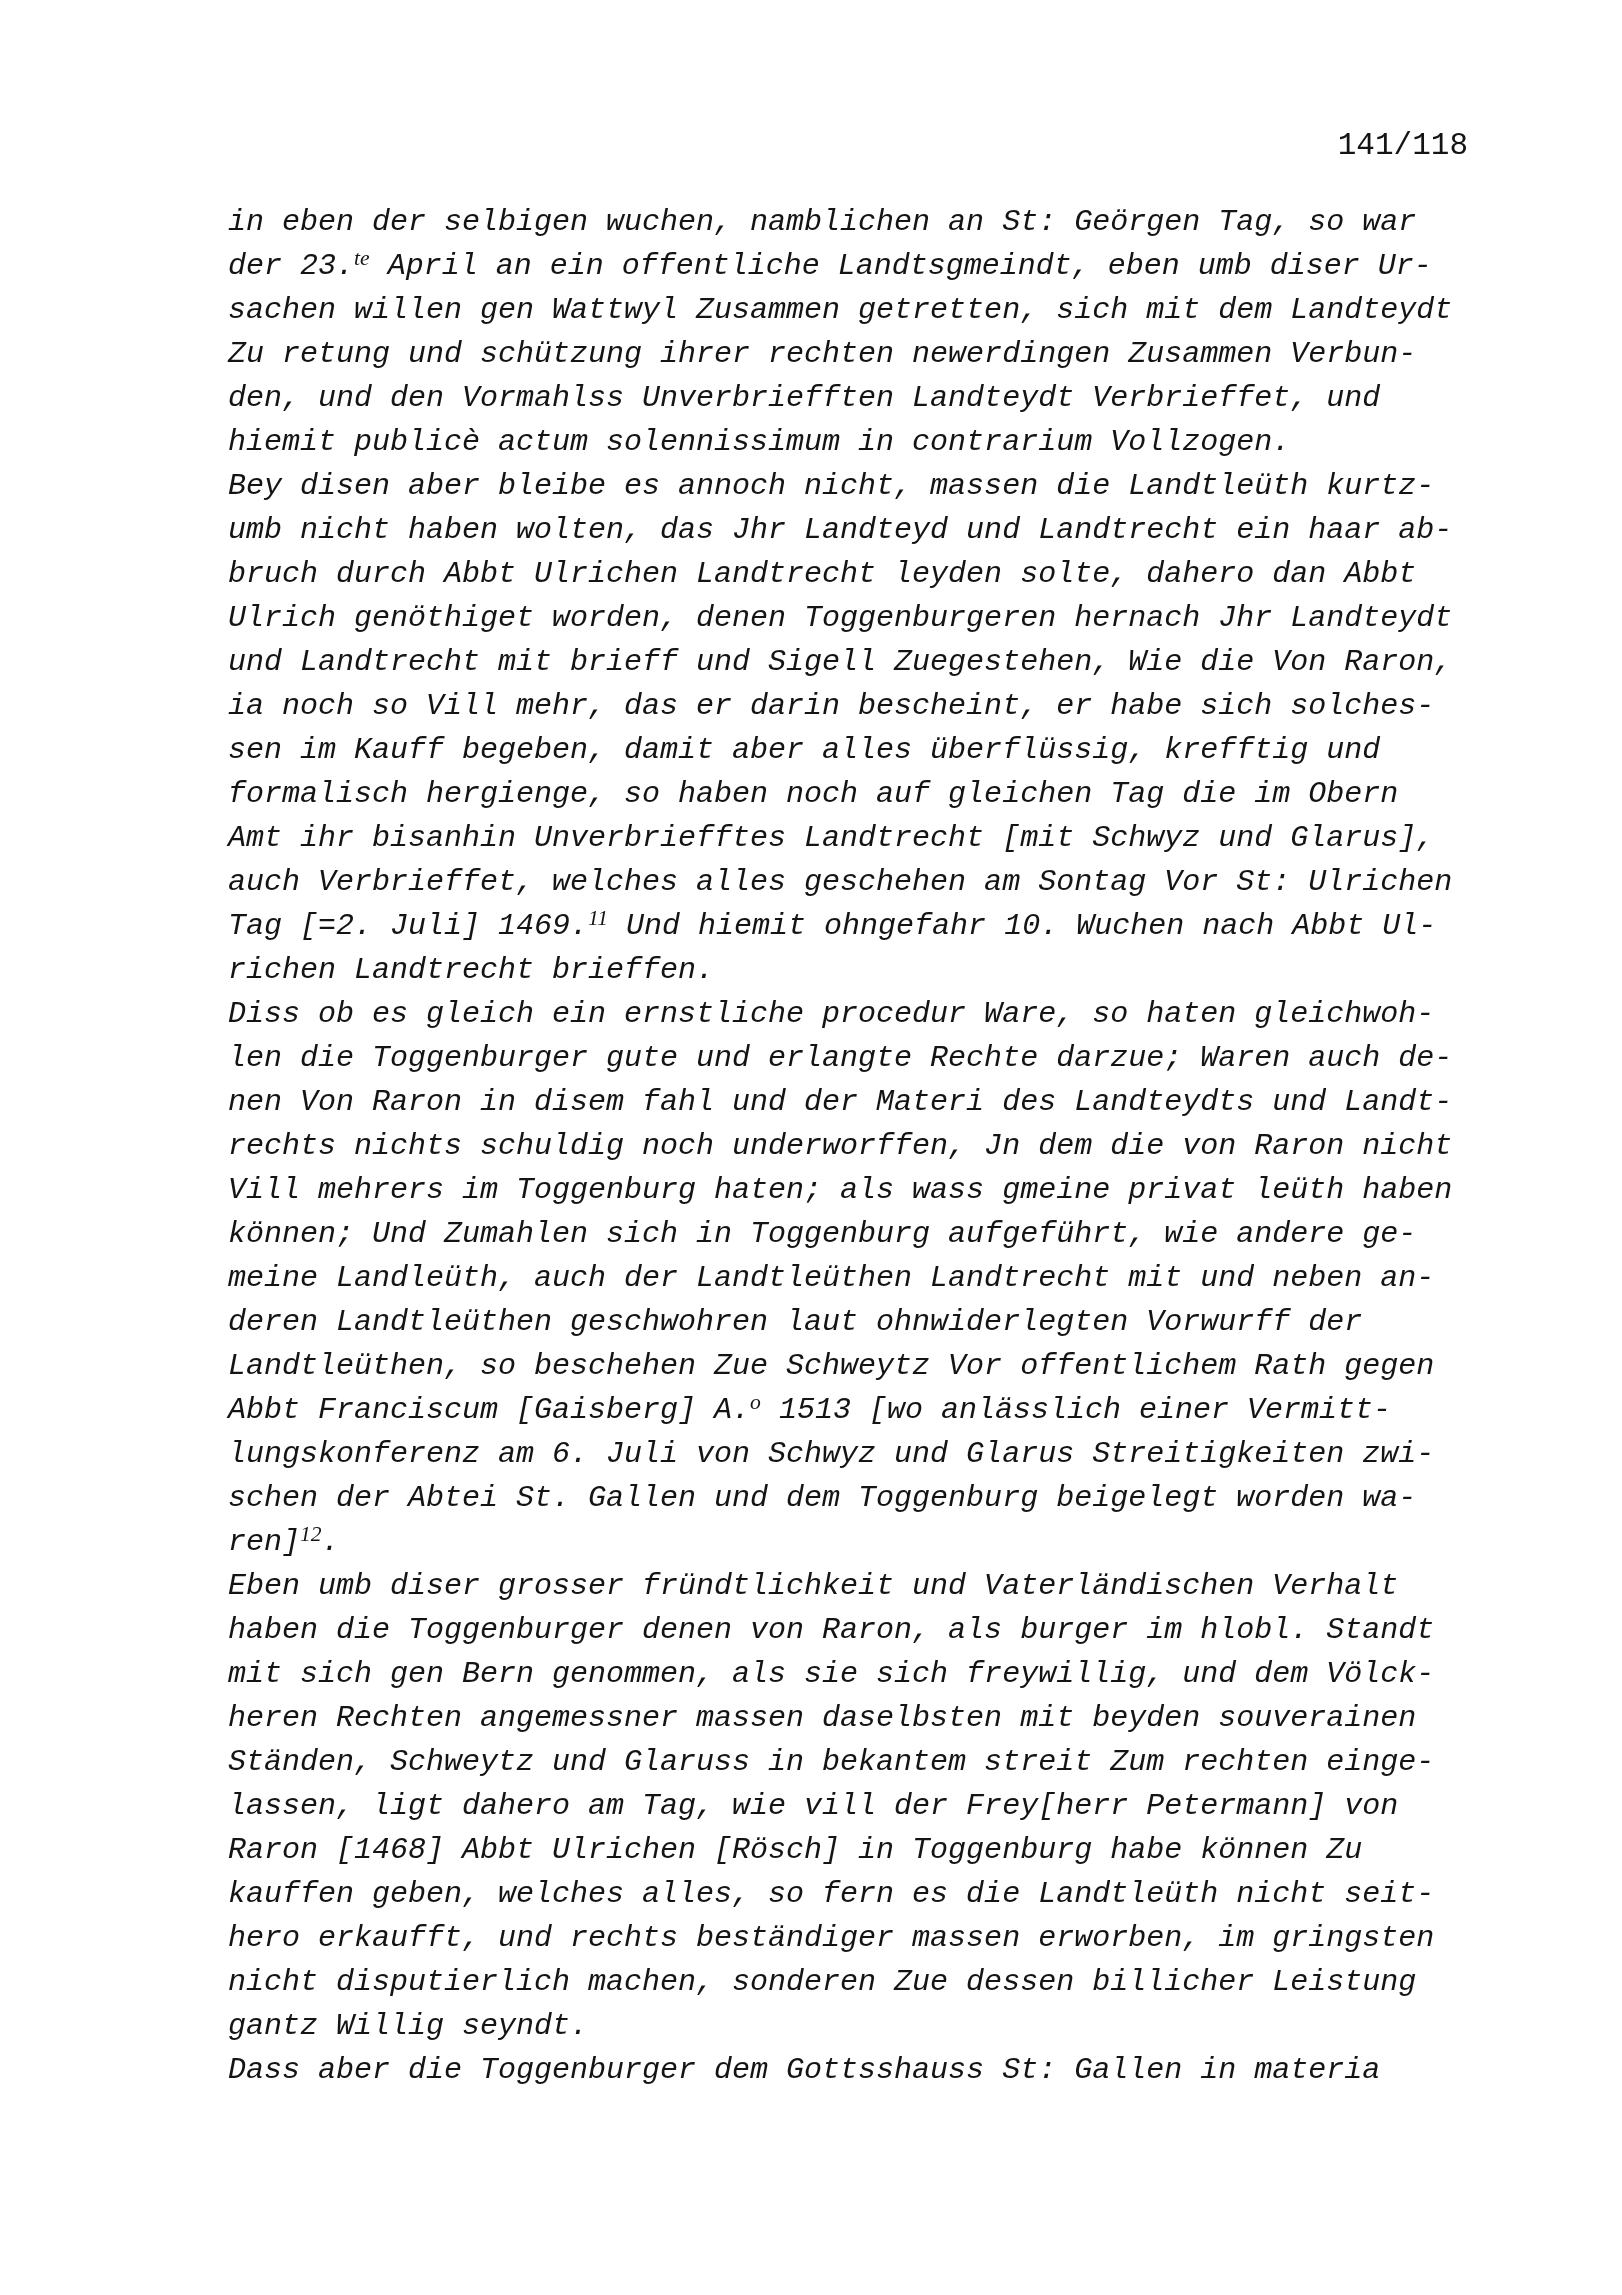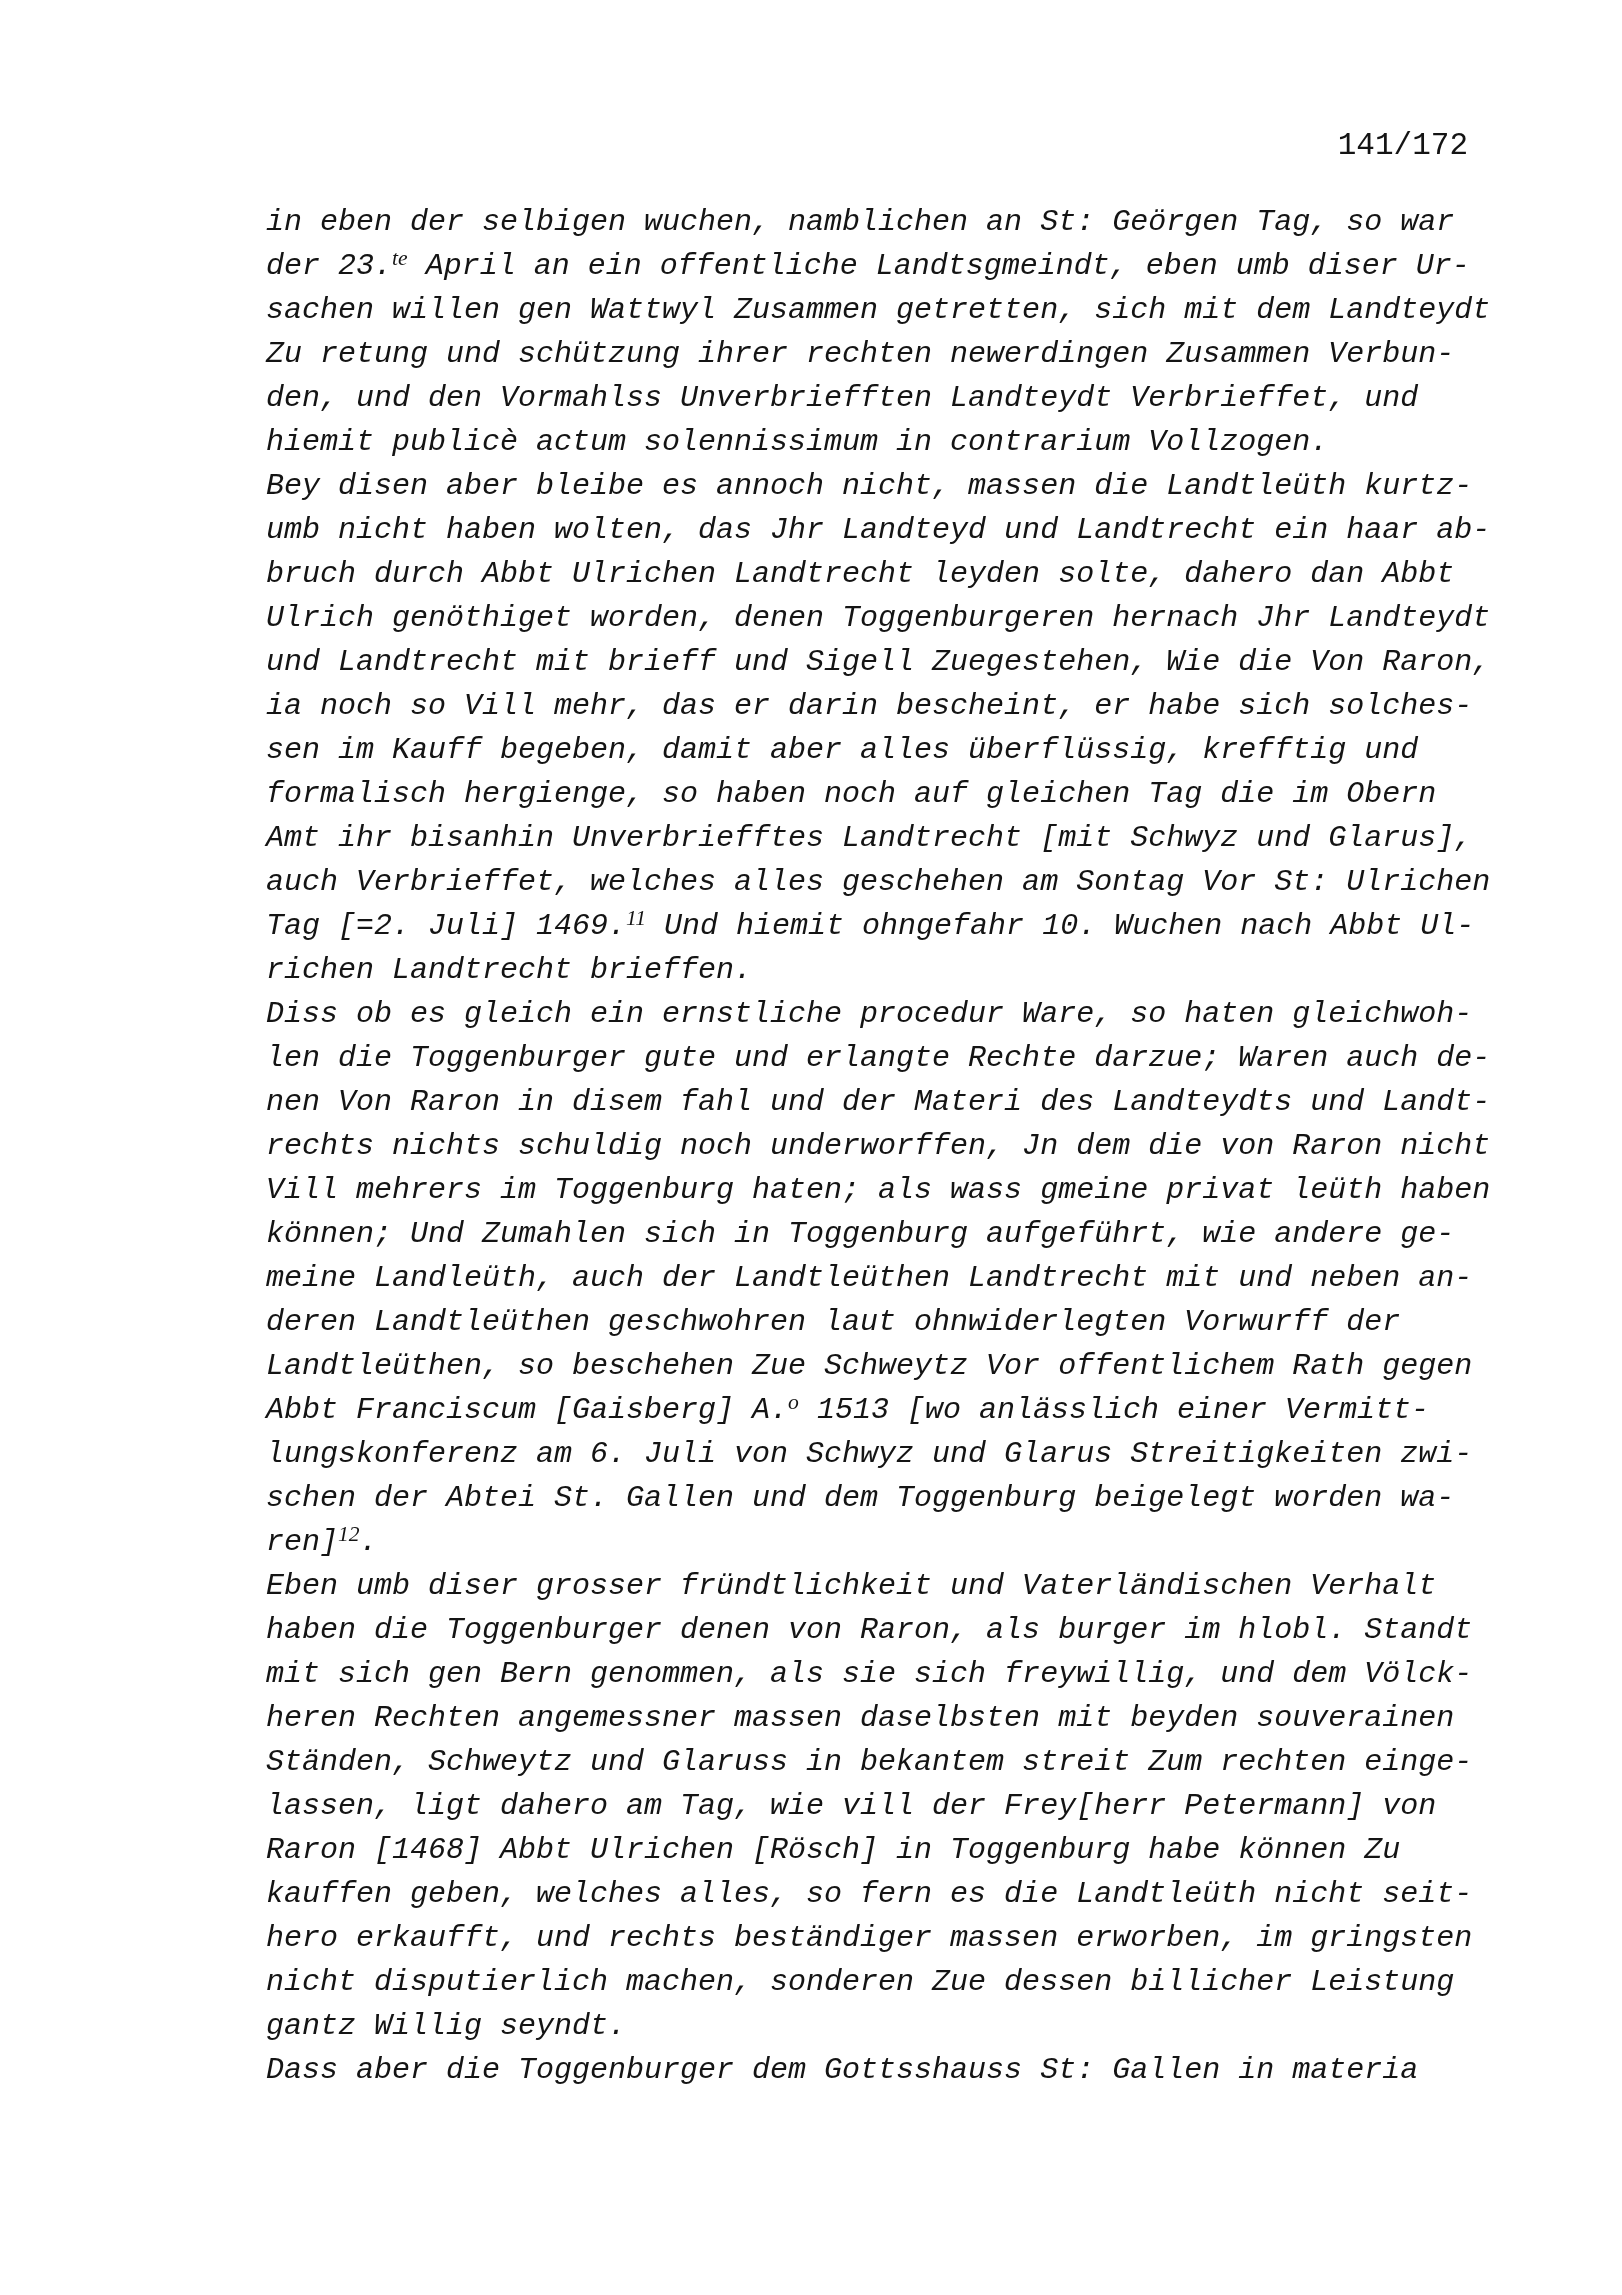--- a/index.html
+++ b/index.html
@@ -29,32 +29,31 @@
     top: 200px;
     left: 228px;
     width: 1265px;
     font-size: 30px;
     font-style: italic;
     line-height: 44px;
     white-space: pre;
   }
   .line {
     height: 44px;
-    margin-left: 38px;
   }
   .sup {
     font-size: 0.72em;
     position: relative;
     top: -0.42em;
     font-family: Liberation Serif, serif;
   }
   .bold {
     font-weight: 400;
   }
 </style>
 </head>
 <body>
 
 <div>
-  <div class="page-number">141/172</div>
+  <div class="page-number">141/118</div>
   <div class="doc-body" id="doc-body"><div class="line"><span>in eben der selbigen wuchen, namblichen an St: Geörgen Tag, so war</span></div><div class="line"><span>der 23.</span><span class="sup">te</span><span> April an ein offentliche Landtsgmeindt, eben umb diser Ur-</span></div><div class="line"><span>sachen willen gen Wattwyl Zusammen getretten, sich mit dem Landteydt</span></div><div class="line"><span>Zu retung und schützung ihrer rechten newerdingen Zusammen Verbun-</span></div><div class="line"><span>den, und den Vormahlss Unverbriefften Landteydt Verbrieffet, und</span></div><div class="line"><span>hiemit publicè actum solennissimum in contrarium Vollzogen.</span></div><div class="line"><span>Bey disen aber bleibe es annoch nicht, massen die Landtleüth kurtz-</span></div><div class="line"><span>umb nicht haben wolten, das Jhr Landteyd und Landtrecht ein haar ab-</span></div><div class="line"><span>bruch durch Abbt Ulrichen Landtrecht leyden solte, dahero dan Abbt</span></div><div class="line"><span>Ulrich genöthiget worden, denen Toggenburgeren hernach Jhr Landteydt</span></div><div class="line"><span>und Landtrecht mit brieff und Sigell Zuegestehen, Wie die Von Raron,</span></div><div class="line"><span>ia noch so Vill mehr, das er darin bescheint, er habe sich solches-</span></div><div class="line"><span>sen im Kauff begeben, damit aber alles überflüssig, krefftig und</span></div><div class="line"><span>formalisch hergienge, so haben noch auf gleichen Tag die im Obern</span></div><div class="line"><span>Amt ihr bisanhin Unverbriefftes Landtrecht [mit Schwyz und Glarus],</span></div><div class="line"><span>auch Verbrieffet, welches alles geschehen am Sontag Vor St: Ulrichen</span></div><div class="line"><span>Tag [=2. Juli] 1469.</span><span class="sup">11</span><span> Und hiemit ohngefahr 10. Wuchen nach Abbt Ul-</span></div><div class="line"><span>richen Landtrecht brieffen.</span></div><div class="line"><span>Diss ob es gleich ein ernstliche procedur Ware, so haten gleichwoh-</span></div><div class="line"><span>len die Toggenburger gute und erlangte Rechte darzue; Waren auch de-</span></div><div class="line"><span>nen Von Raron in disem fahl und der Materi des Landteydts und Landt-</span></div><div class="line"><span>rechts nichts schuldig noch underworffen, Jn dem die von Raron nicht</span></div><div class="line"><span>Vill mehrers im Toggenburg haten; als wass gmeine privat leüth haben</span></div><div class="line"><span>können; Und Zumahlen sich in Toggenburg aufgeführt, wie andere ge-</span></div><div class="line"><span>meine Landleüth, auch der Landtleüthen Landtrecht mit und neben an-</span></div><div class="line"><span>deren Landtleüthen geschwohren laut ohnwiderlegten Vorwurff der</span></div><div class="line"><span>Landtleüthen, so beschehen Zue Schweytz Vor offentlichem Rath gegen</span></div><div class="line"><span>Abbt Franciscum </span><span class="bold">[Gaisberg]</span><span> A.</span><span class="sup">o</span><span> 1513 [wo anlässlich einer Vermitt-</span></div><div class="line"><span>lungskonferenz am 6. Juli von Schwyz und Glarus Streitigkeiten zwi-</span></div><div class="line"><span>schen der Abtei St. Gallen und dem Toggenburg beigelegt worden wa-</span></div><div class="line"><span>ren]</span><span class="sup">12</span><span>.</span></div><div class="line"><span>Eben umb diser grosser fründtlichkeit und Vaterländischen Verhalt</span></div><div class="line"><span>haben die Toggenburger denen von Raron, als burger im hlobl. Standt</span></div><div class="line"><span>mit sich gen Bern genommen, als sie sich freywillig, und dem Völck-</span></div><div class="line"><span>heren Rechten angemessner massen daselbsten mit beyden souverainen</span></div><div class="line"><span>Ständen, Schweytz und Glaruss in bekantem streit Zum rechten einge-</span></div><div class="line"><span>lassen, ligt dahero am Tag, wie vill der Frey[herr Petermann] von</span></div><div class="line"><span>Raron [1468] Abbt Ulrichen [Rösch] in Toggenburg habe können Zu</span></div><div class="line"><span>kauffen geben, welches alles, so fern es die Landtleüth nicht seit-</span></div><div class="line"><span>hero erkaufft, und rechts beständiger massen erworben, im gringsten</span></div><div class="line"><span>nicht disputierlich machen, sonderen Zue dessen billicher Leistung</span></div><div class="line"><span>gantz Willig seyndt.</span></div><div class="line"><span>Dass aber die Toggenburger dem Gottsshauss St: Gallen in materia</span></div></div>
 </div>
 
 
 </body></html>

